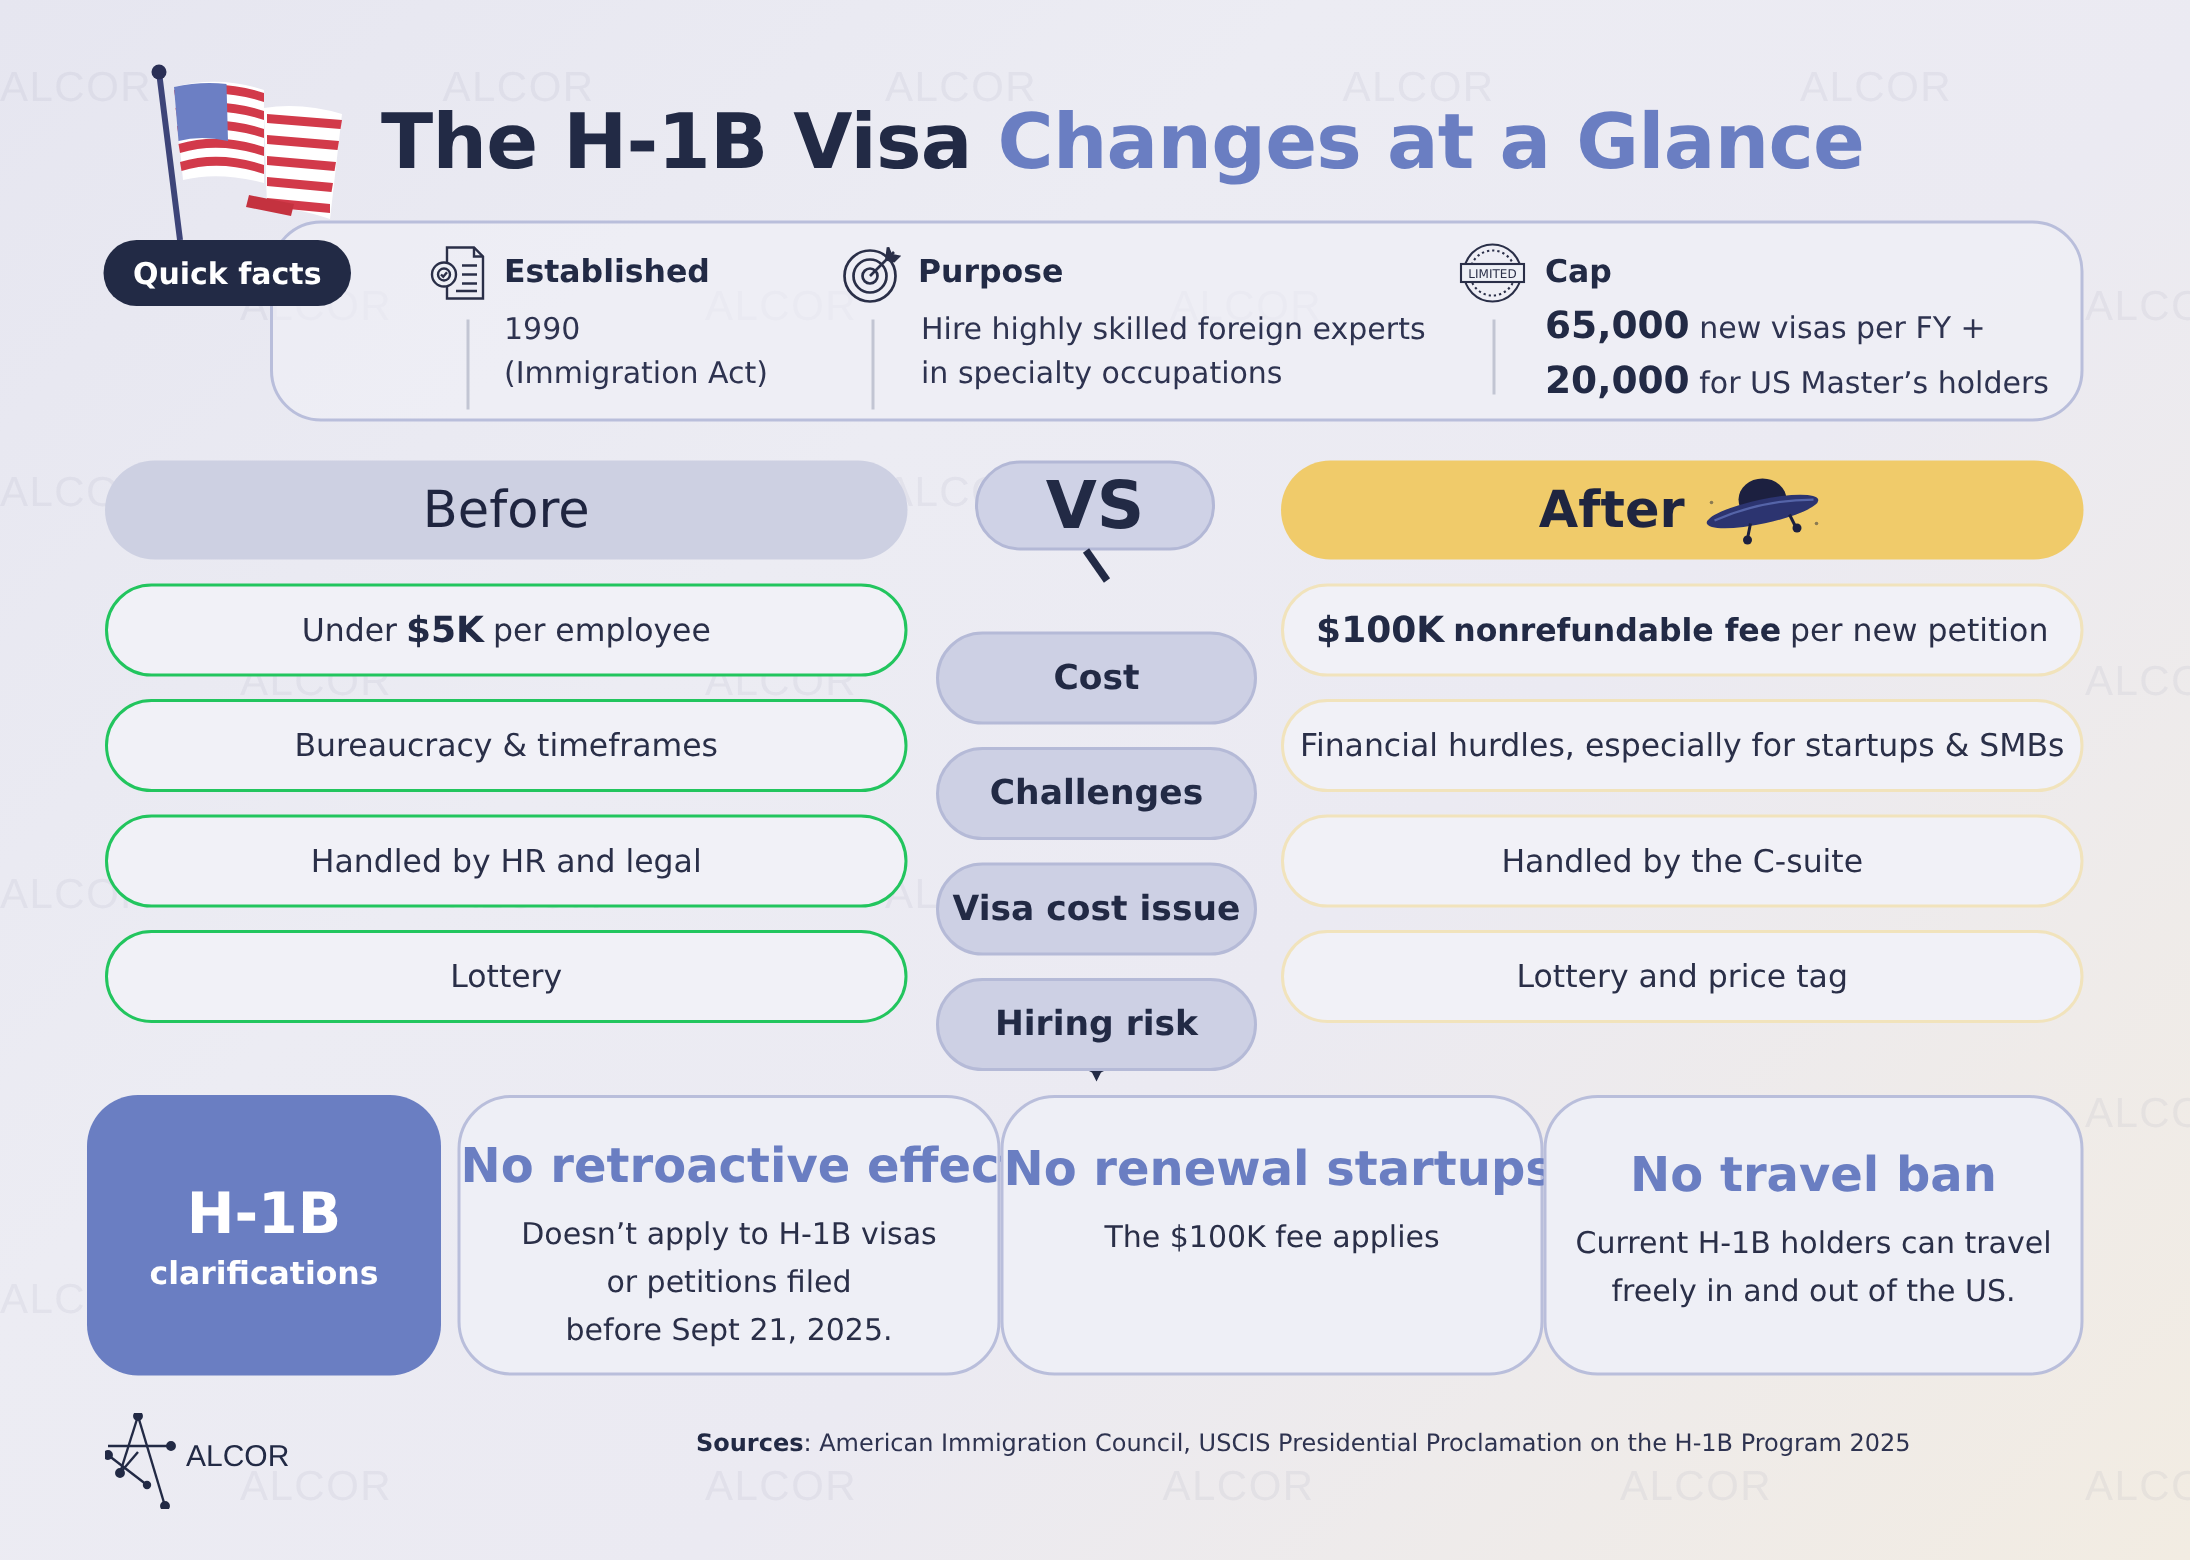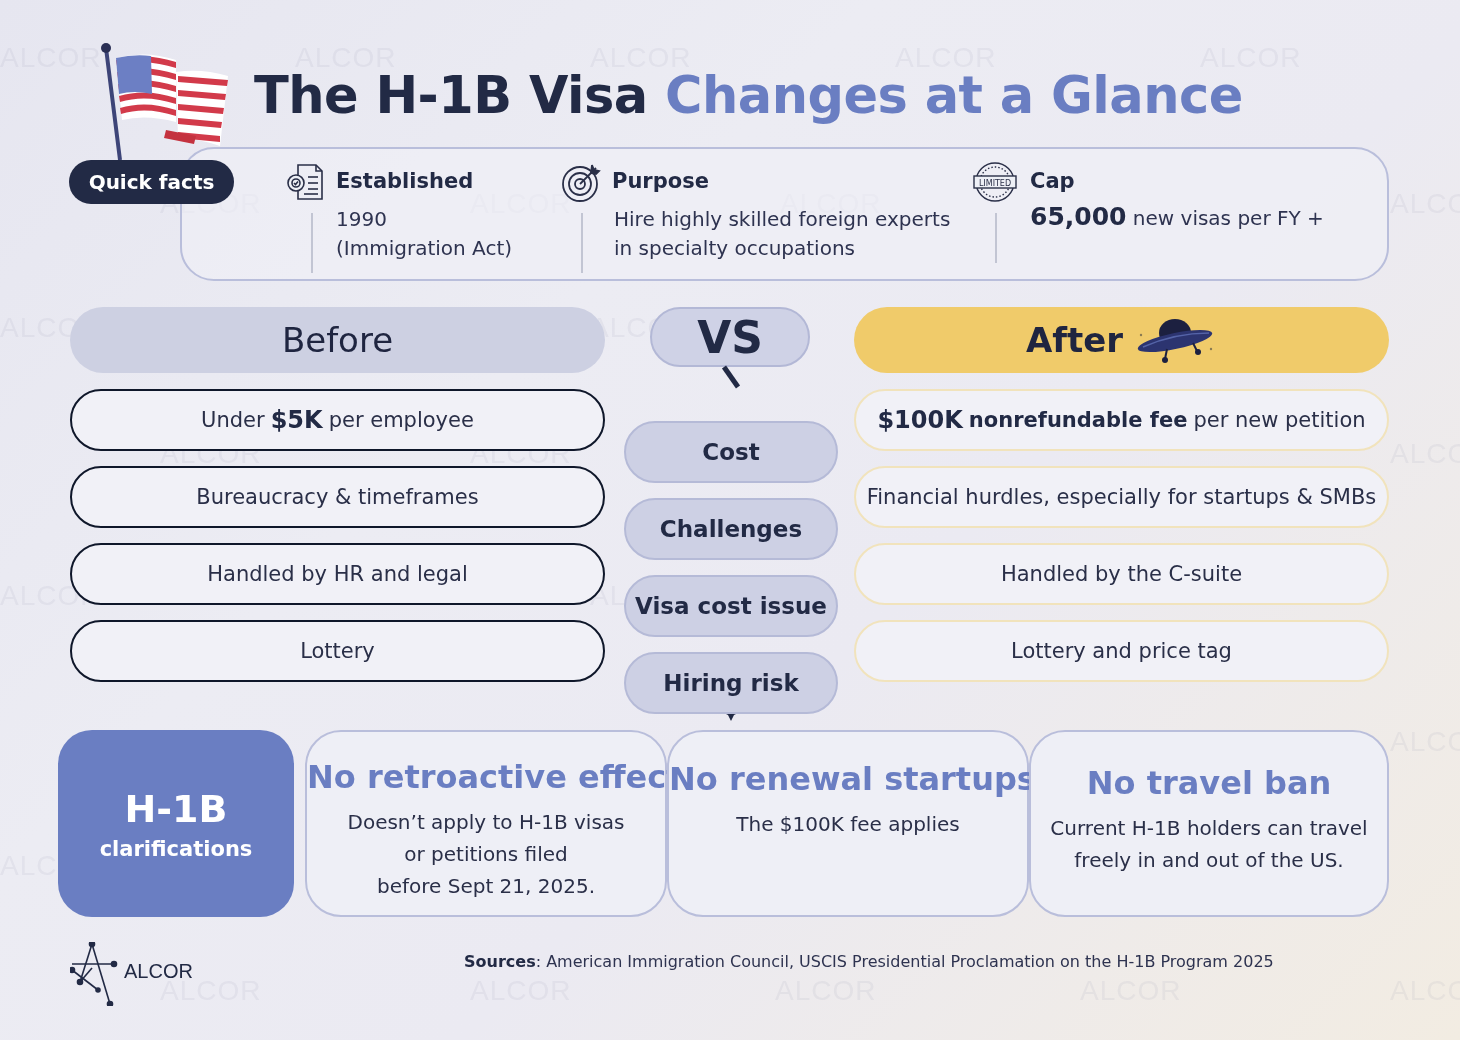--- a/index.html
+++ b/index.html
@@ -53,21 +53,21 @@
     background: #cfd2e6; border: 2px solid #b3b8d6;
     display: flex; align-items: center; justify-content: center;
     font-size: 44px; font-weight: bold; color: #222a45; text-align: right;
   }
   .row {
     position: absolute; height: 62px; border-radius: 31px;
     display: flex; align-items: center; justify-content: center;
     font-size: 21px; color: #2a2f48; white-space: nowrap;
     background: #f1f1f7;
   }
-  .row.before { left: 70px; width: 535px; border: 2px solid #0f172a; }
+  .row.before { left: 70px; width: 535px; border: 2px solid #22c55e; }
   .row.after { left: 854px; width: 535px; border: 2px solid #f1e3bc; }
   .row b.big { font-size: 24px; color: #222a45; margin: 0 6px; }
   .row b.med { font-size: 21px; color: #222a45; margin-right: 6px; }
   .cat {
     position: absolute; left: 624px; width: 214px; height: 62px; border-radius: 31px;
     background: #cdd0e4; border: 2px solid #b5bad7;
     display: flex; align-items: center; justify-content: center;
     font-weight: bold; font-size: 23px; color: #222a45; white-space: nowrap; margin-top: 32px;
   }
 
@@ -199,20 +199,21 @@
       <circle cx="23" cy="21" r="19"></circle>
         <circle cx="23" cy="21" r="15" stroke-dasharray="1.5 2"></circle>
       <rect x="2" y="15" width="42" height="12" fill="#eef0f6"></rect>
       <text x="23" y="24.5" font-size="8" text-anchor="middle" fill="#2a2f48" stroke="none" font-family="DejaVu Sans, sans-serif">LIMITED</text>
     </svg>
   </span>
   <span class="fhead" style="left:58px">Cap</span>
   <span class="fline" style="left:23px;top:52px;height:50px"></span>
   <div class="fbody" style="left:58px;top:38px;line-height:36px">
     <div><b>65,000</b> <span>new visas per FY +</span></div>
+    <div><b>20,000</b> <span>for US Master’s holders</span></div>
   </div>
 </div>
 
 <div class="hdr hdr-before">
   <span>Before</span>
 </div>
 <div class="vs">
   <span>VS</span>
 </div>
 <div class="hdr hdr-after">

